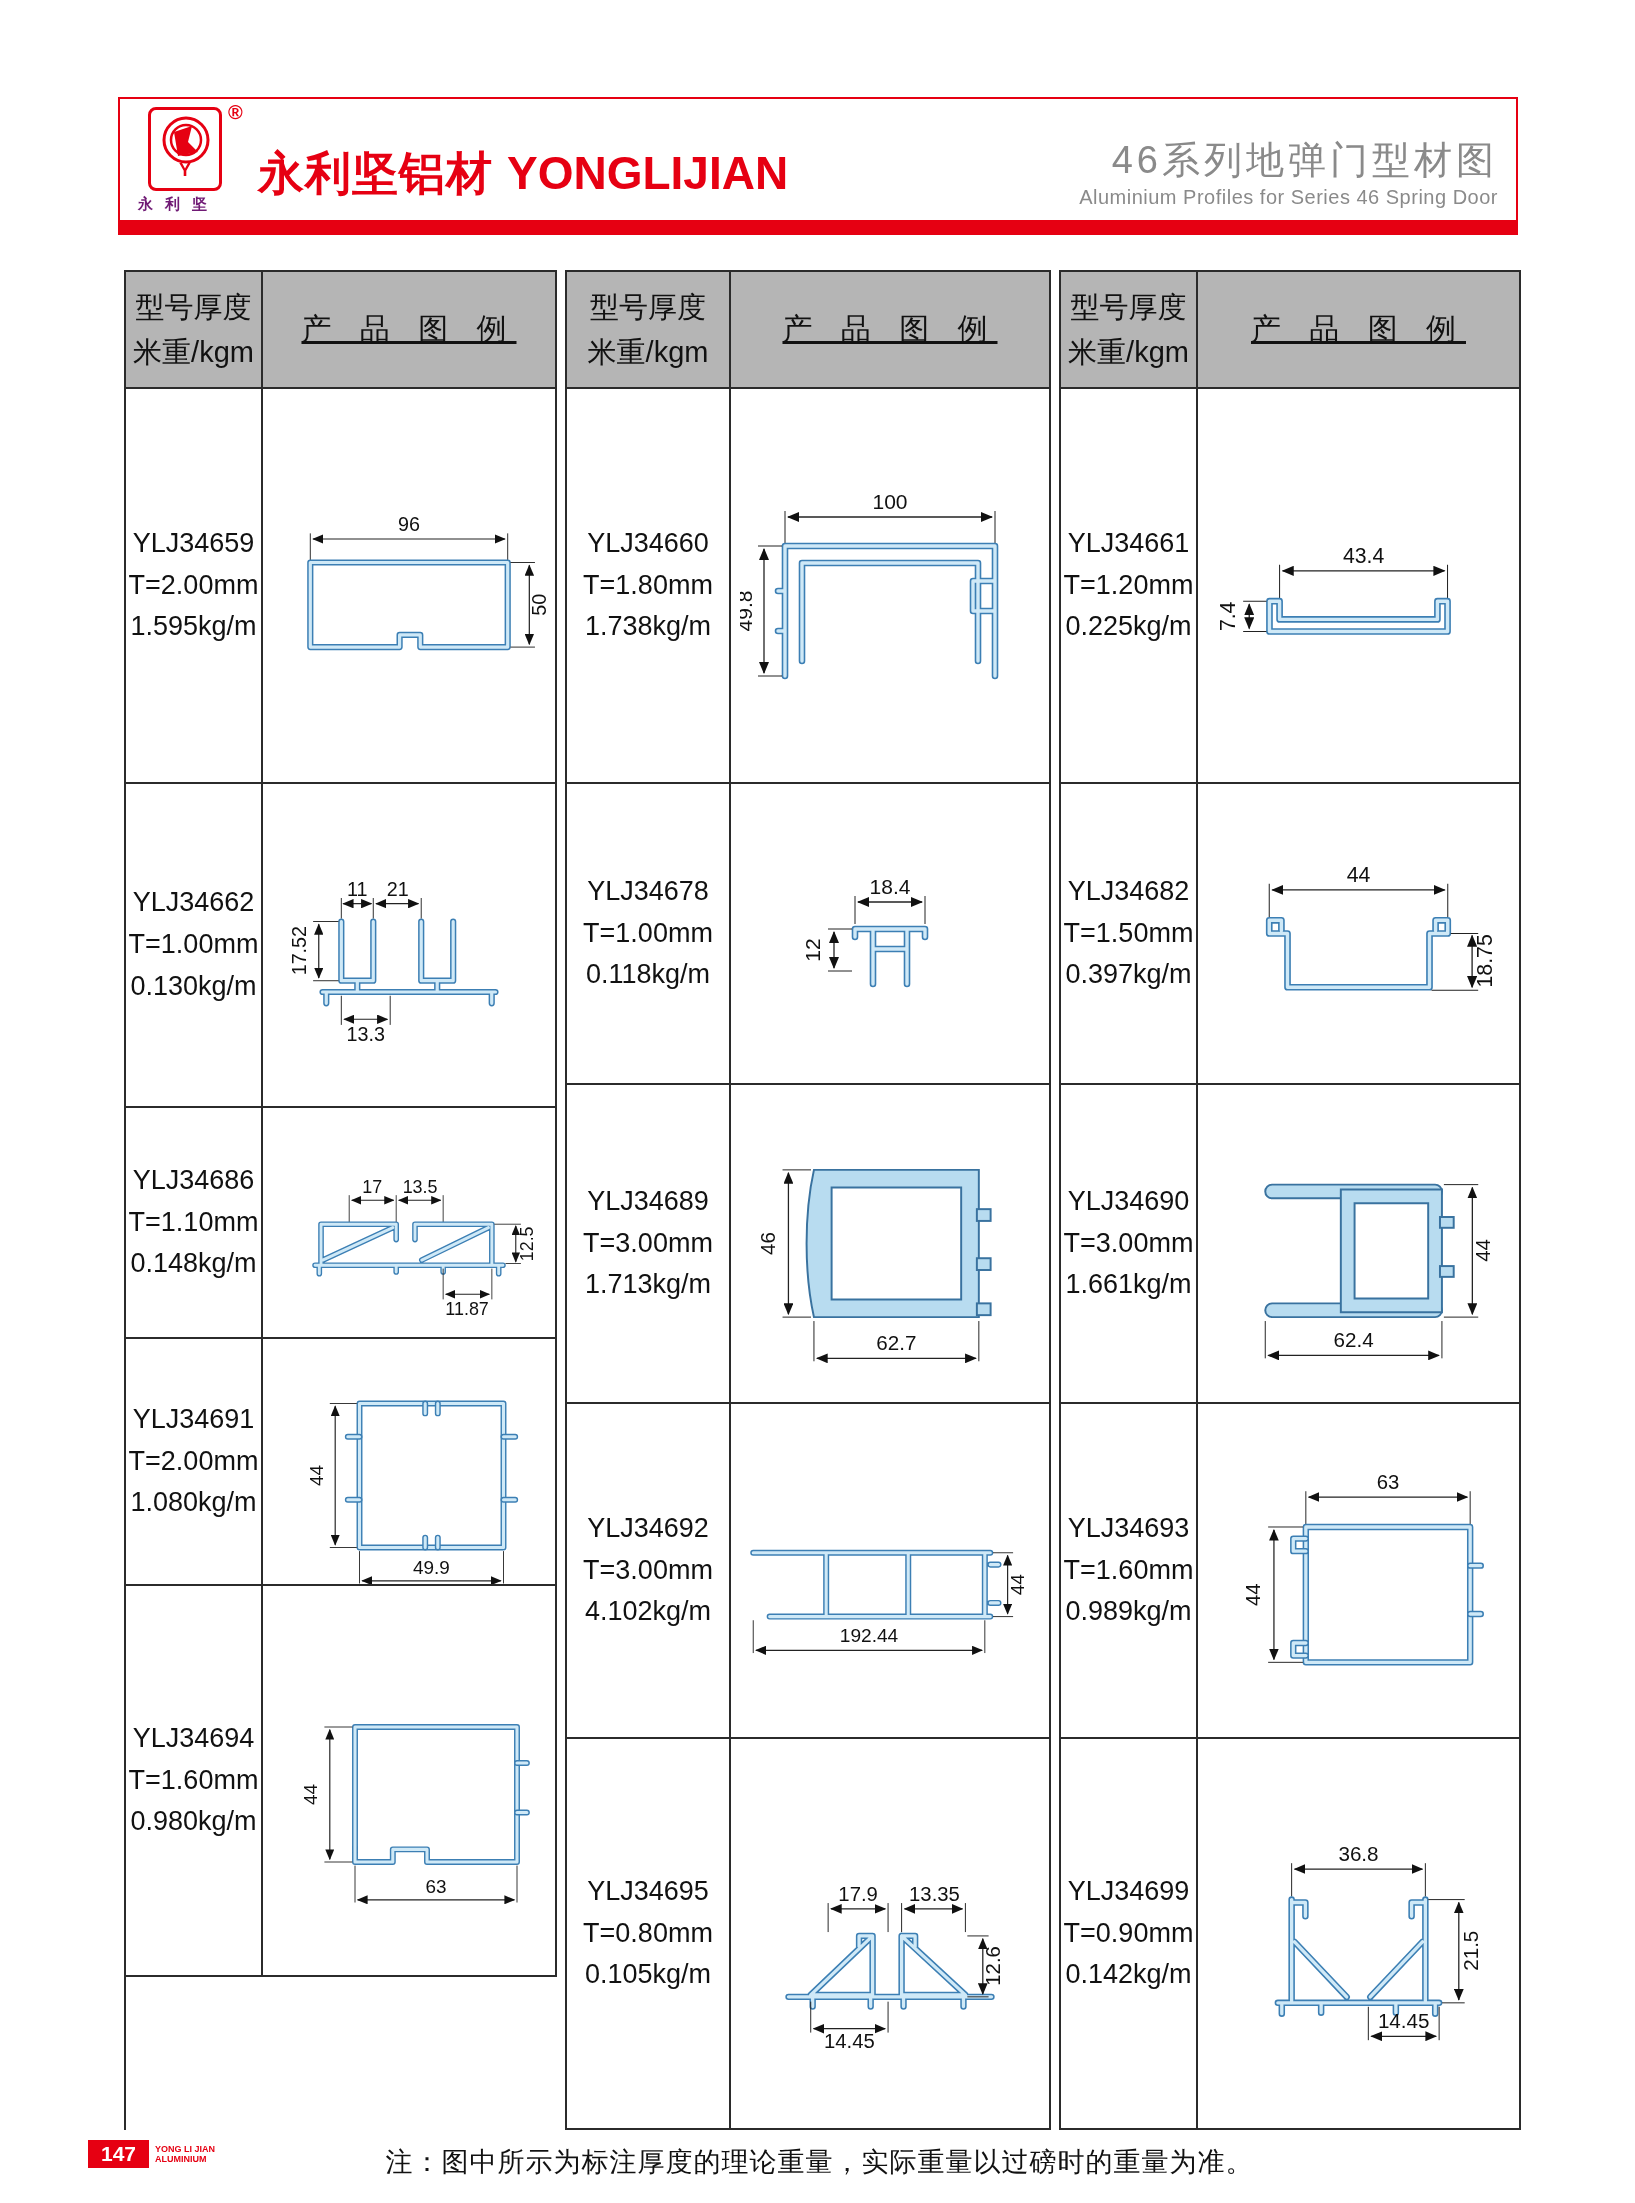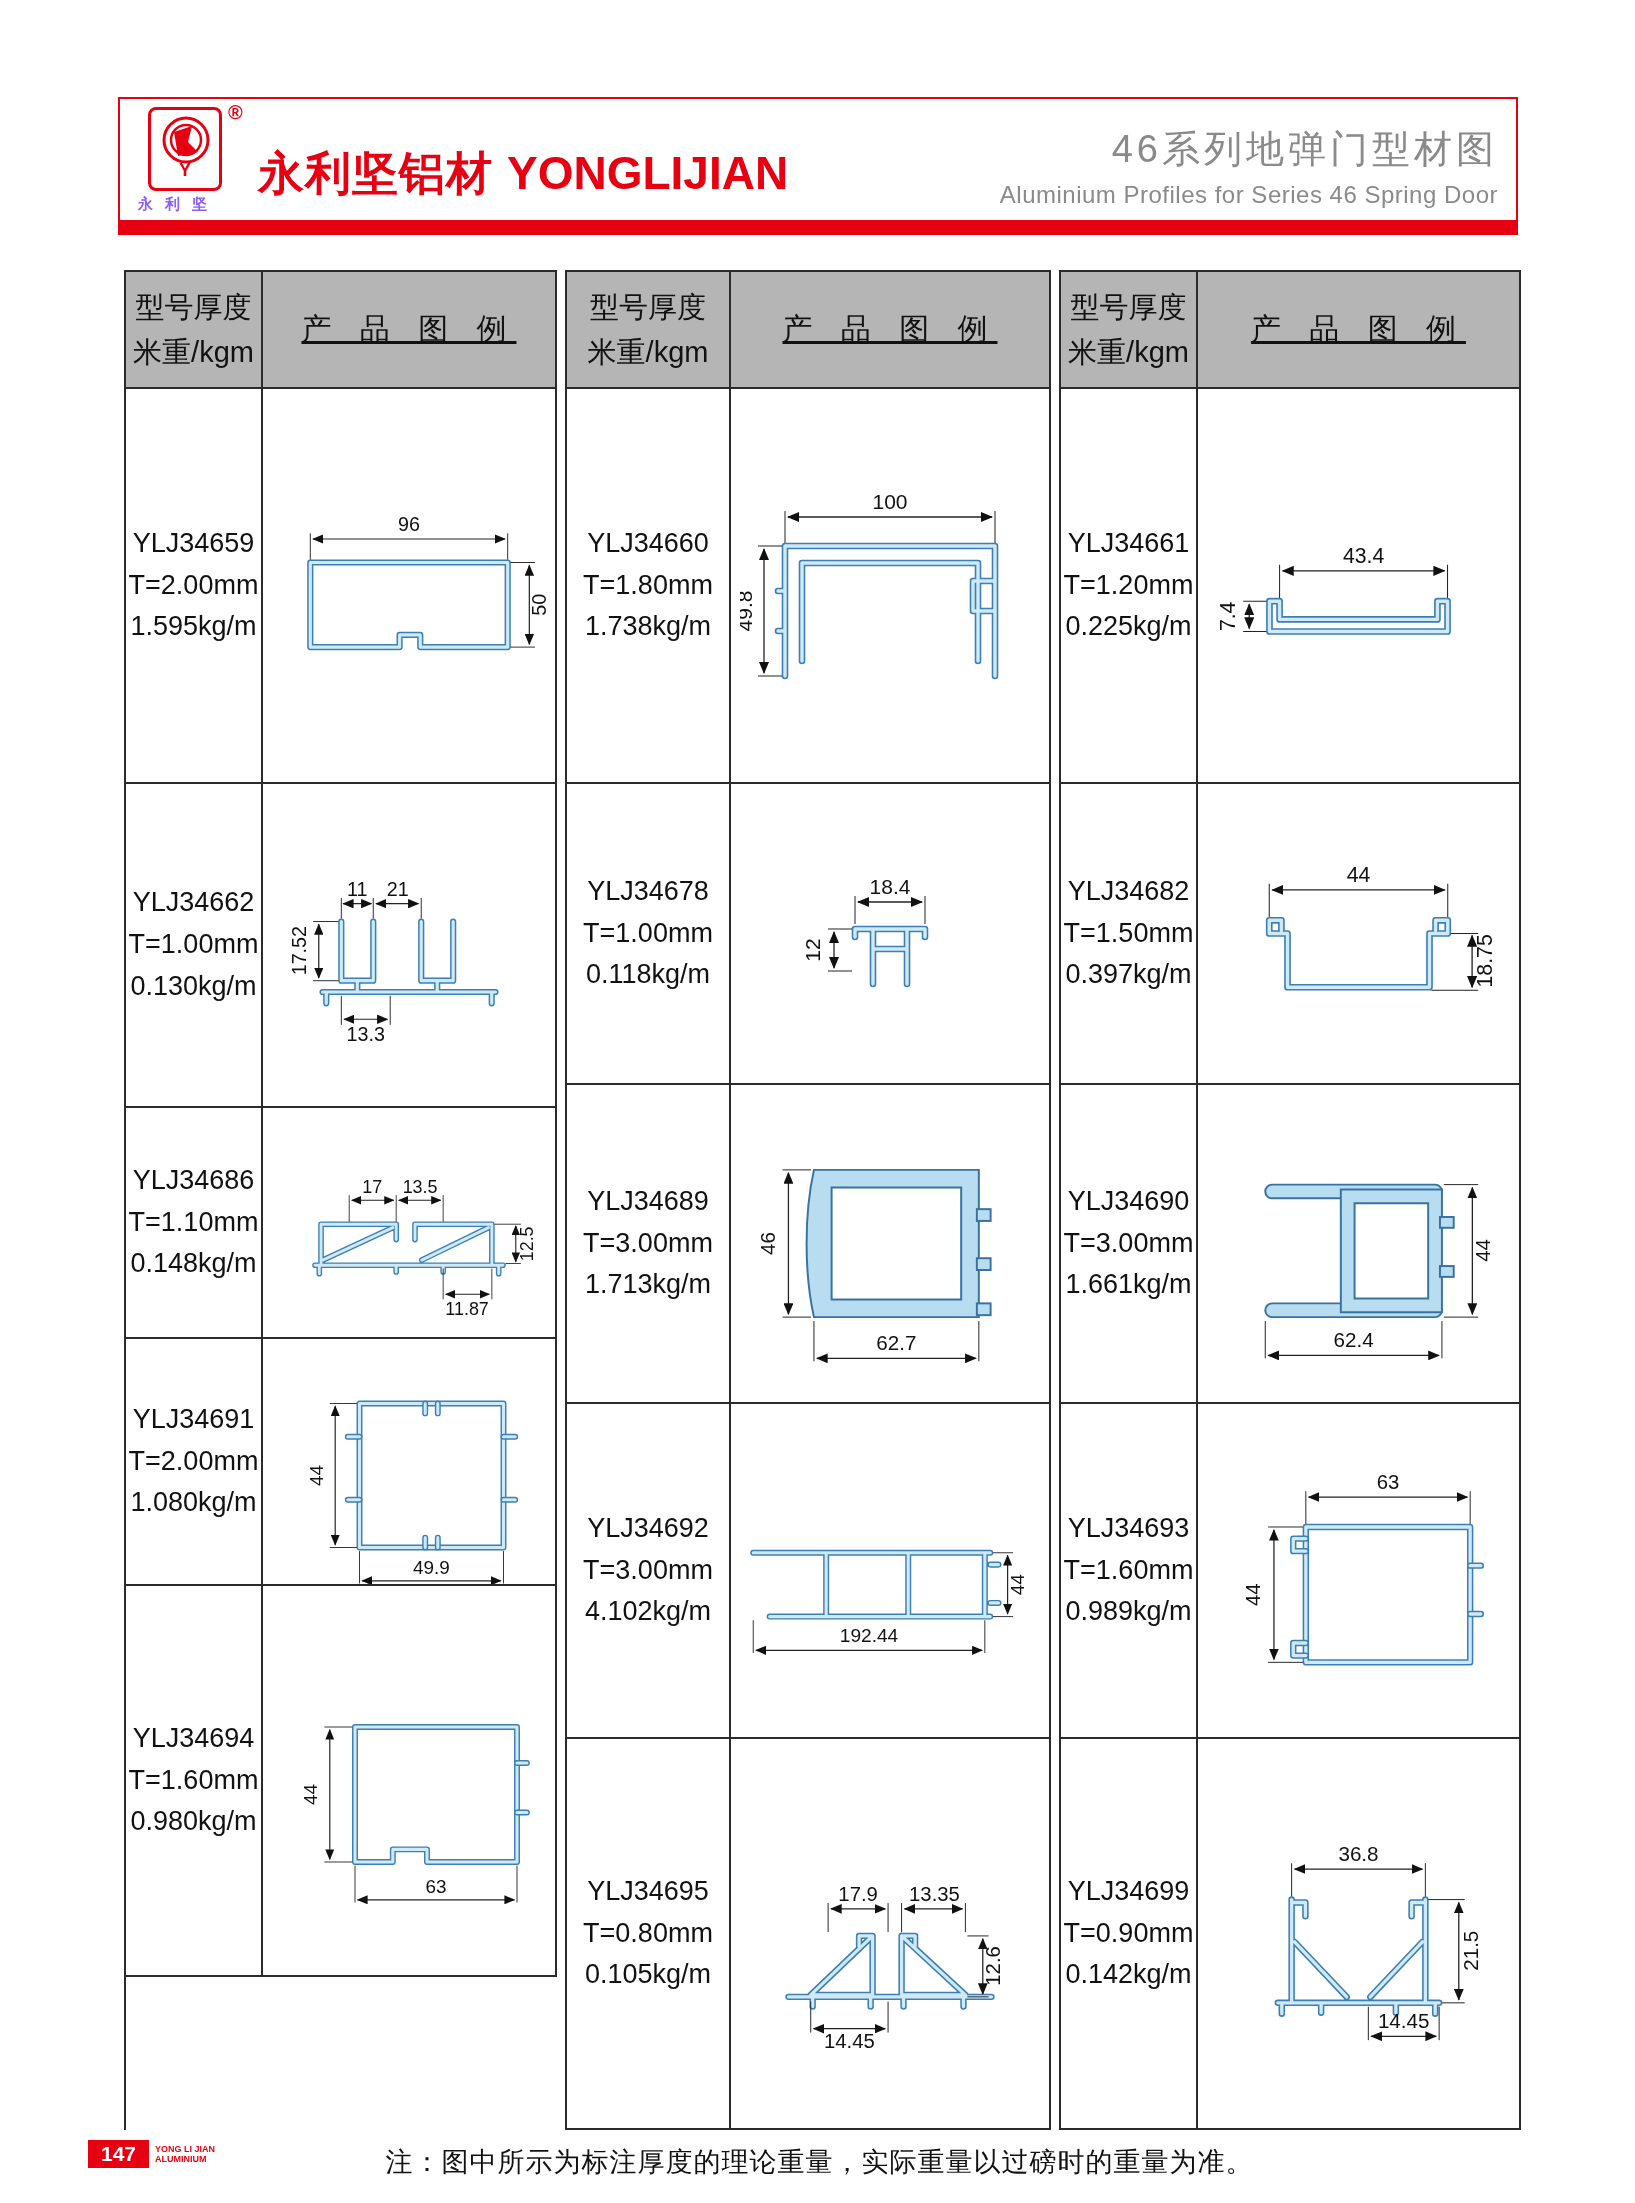--- a/index.html
+++ b/index.html
@@ -5,26 +5,26 @@
   html,body{margin:0;padding:0;background:#fff;}
   body{width:1635px;height:2203px;position:relative;font-family:"Liberation Sans",sans-serif;color:#111;}
   .page{position:absolute;inset:0;background:#fff;overflow:hidden;}
 
   
   .hdr{position:absolute;left:118px;top:97px;width:1400px;height:138px;border:2px solid #e60012;box-sizing:border-box;}
   .hdr-band{position:absolute;left:0;right:0;bottom:0;height:13px;background:#e60012;}
   .logo{position:absolute;left:28px;top:8px;width:74px;height:84px;border:3px solid #e60012;border-radius:8px;box-sizing:border-box;}
   .logo svg{display:block;margin:2px auto 0;}
   .reg{position:absolute;left:108px;top:2px;color:#e60012;font-size:20px;font-weight:bold;}
-  .logo-cn{position:absolute;left:18px;top:96px;width:100px;color:#8b5cf6;font-size:15px;letter-spacing:12px;font-weight:bold;white-space:nowrap;}
+  .logo-cn{position:absolute;left:18px;top:96px;width:100px;color:#701a75;font-size:15px;letter-spacing:12px;font-weight:bold;white-space:nowrap;}
   .brand{position:absolute;left:138px;top:44px;font-size:46px;font-weight:bold;color:#e60012;white-space:nowrap;letter-spacing:1px;}
   .brand .en{margin-left:14px;letter-spacing:0;}
   .titles{position:absolute;right:18px;bottom:24px;text-align:right;color:#8a8a8a;}
   .title-cn{font-size:38px;letter-spacing:4px;}
-  .title-en{font-size:24px;margin-top:6px;letter-spacing:0.5px;}
+  .title-en{font-size:20px;margin-top:0;letter-spacing:0.5px;}
 
   
   .tbl{position:absolute;left:124px;top:270px;display:flex;gap:8px;}
   .grp{border-top:2px solid #2b2b2b;border-left:2px solid #2b2b2b;}
   .row{display:flex;}
   .cell{border-right:2px solid #2b2b2b;border-bottom:2px solid #2b2b2b;box-sizing:border-box;}
   .spec{display:flex;flex-direction:column;align-items:center;justify-content:center;}
   .g1 .spec,.g3 .spec{width:137px;}
   .g2 .spec{width:164px;}
   .draw{flex:1;display:flex;align-items:center;justify-content:center;overflow:hidden;text-decoration:underline;}

